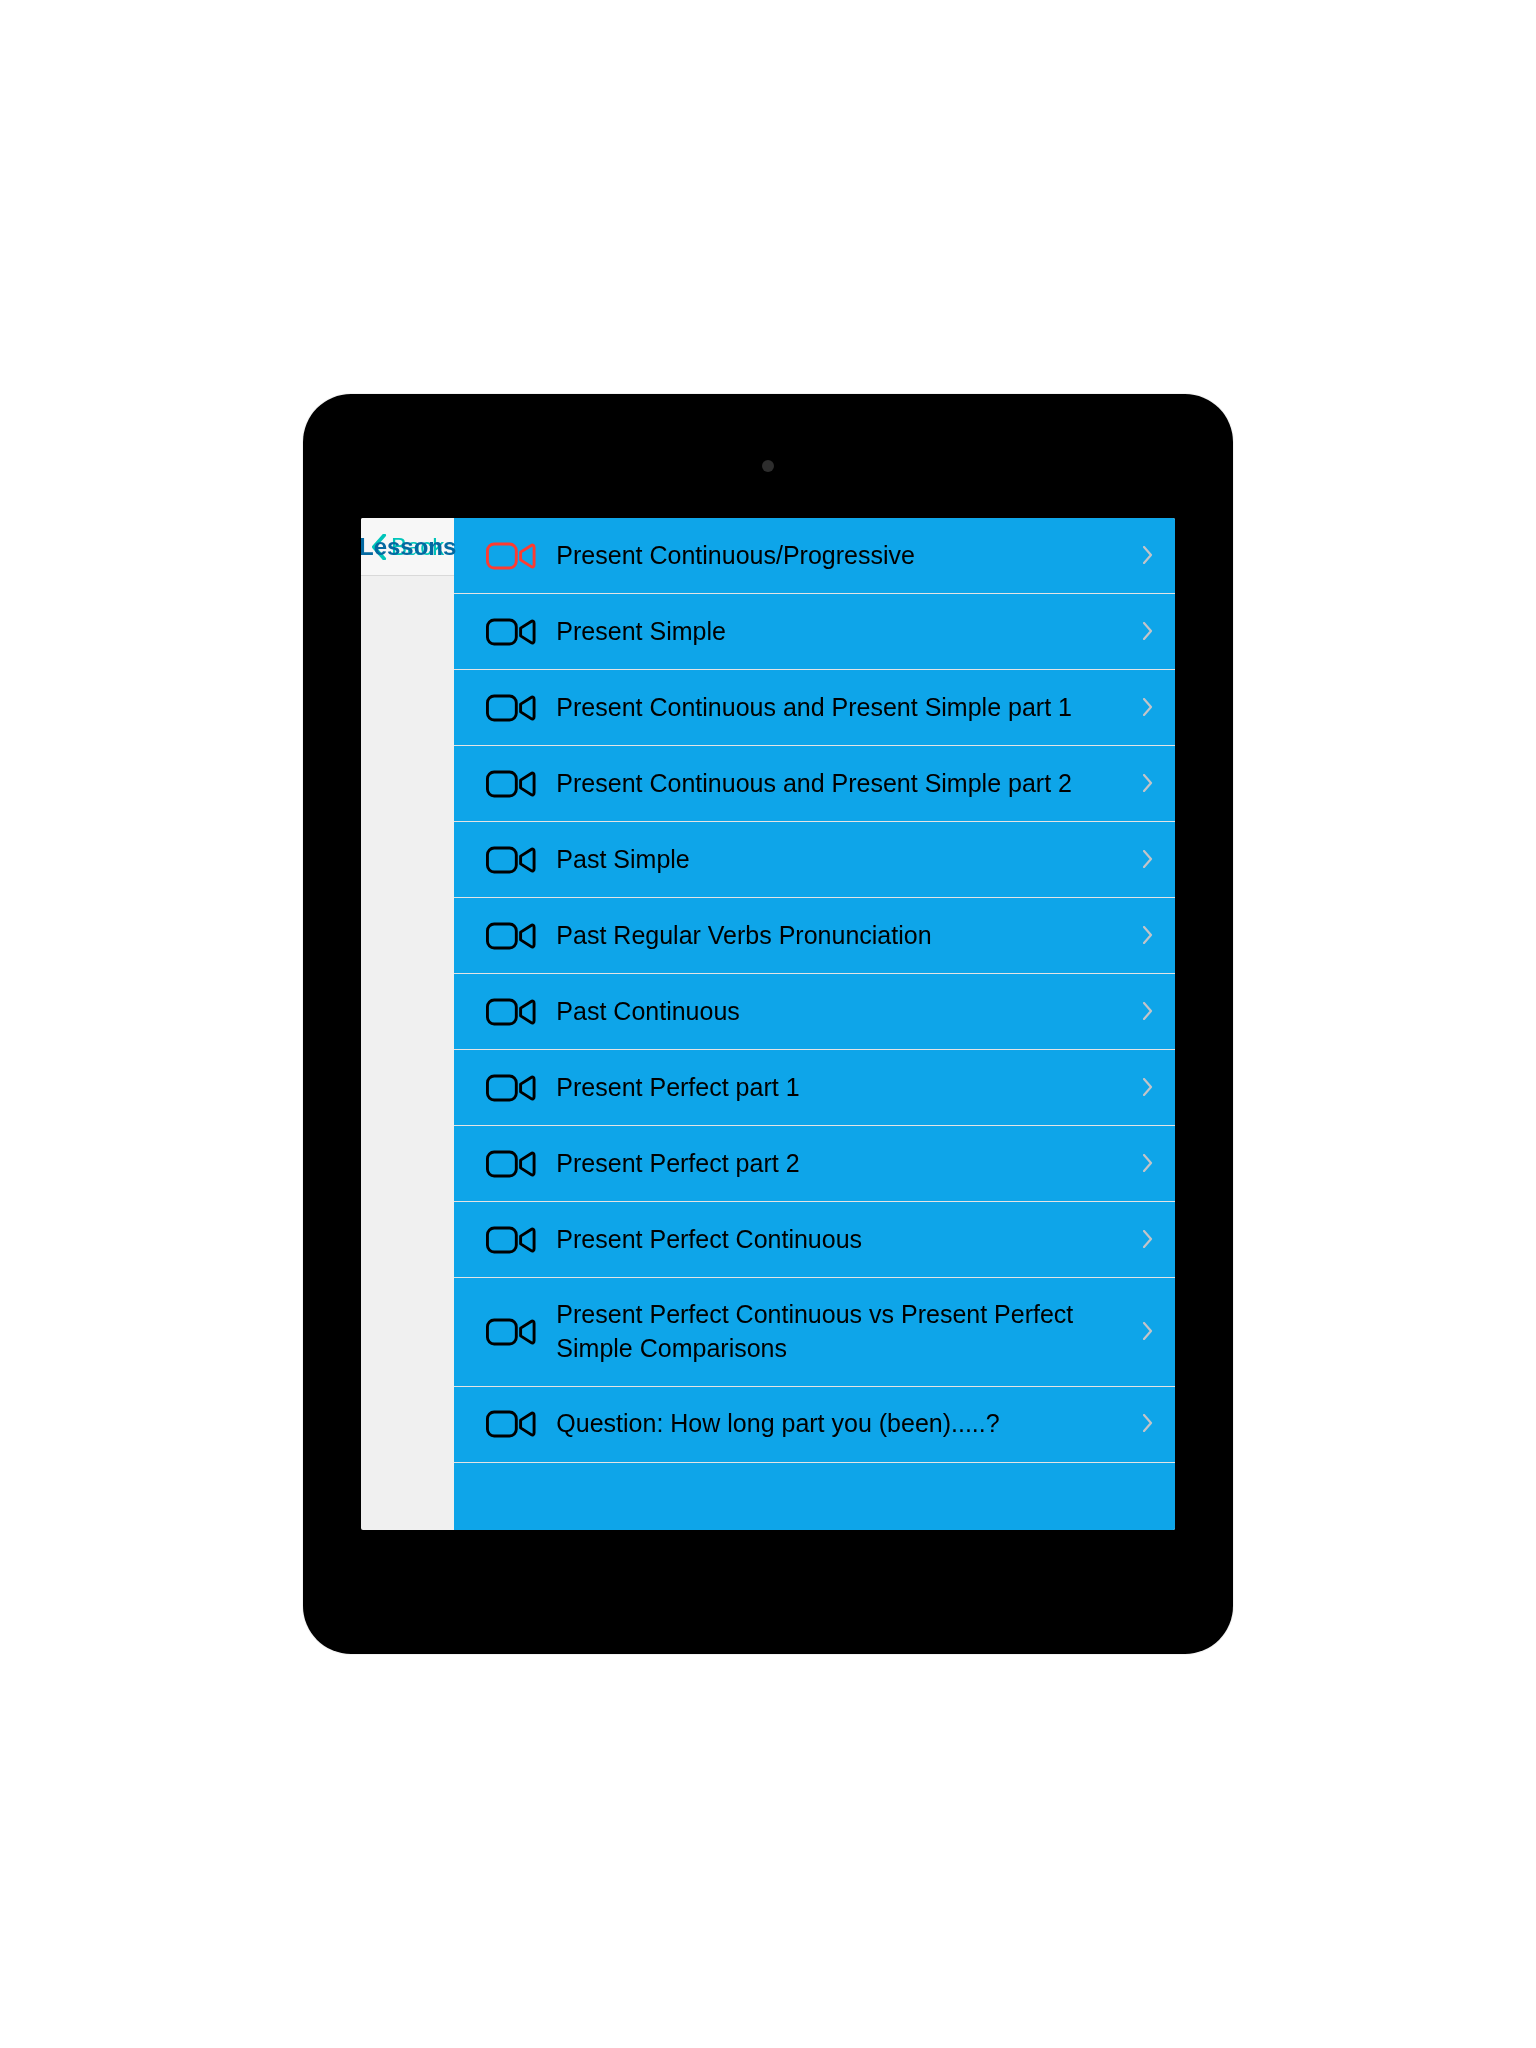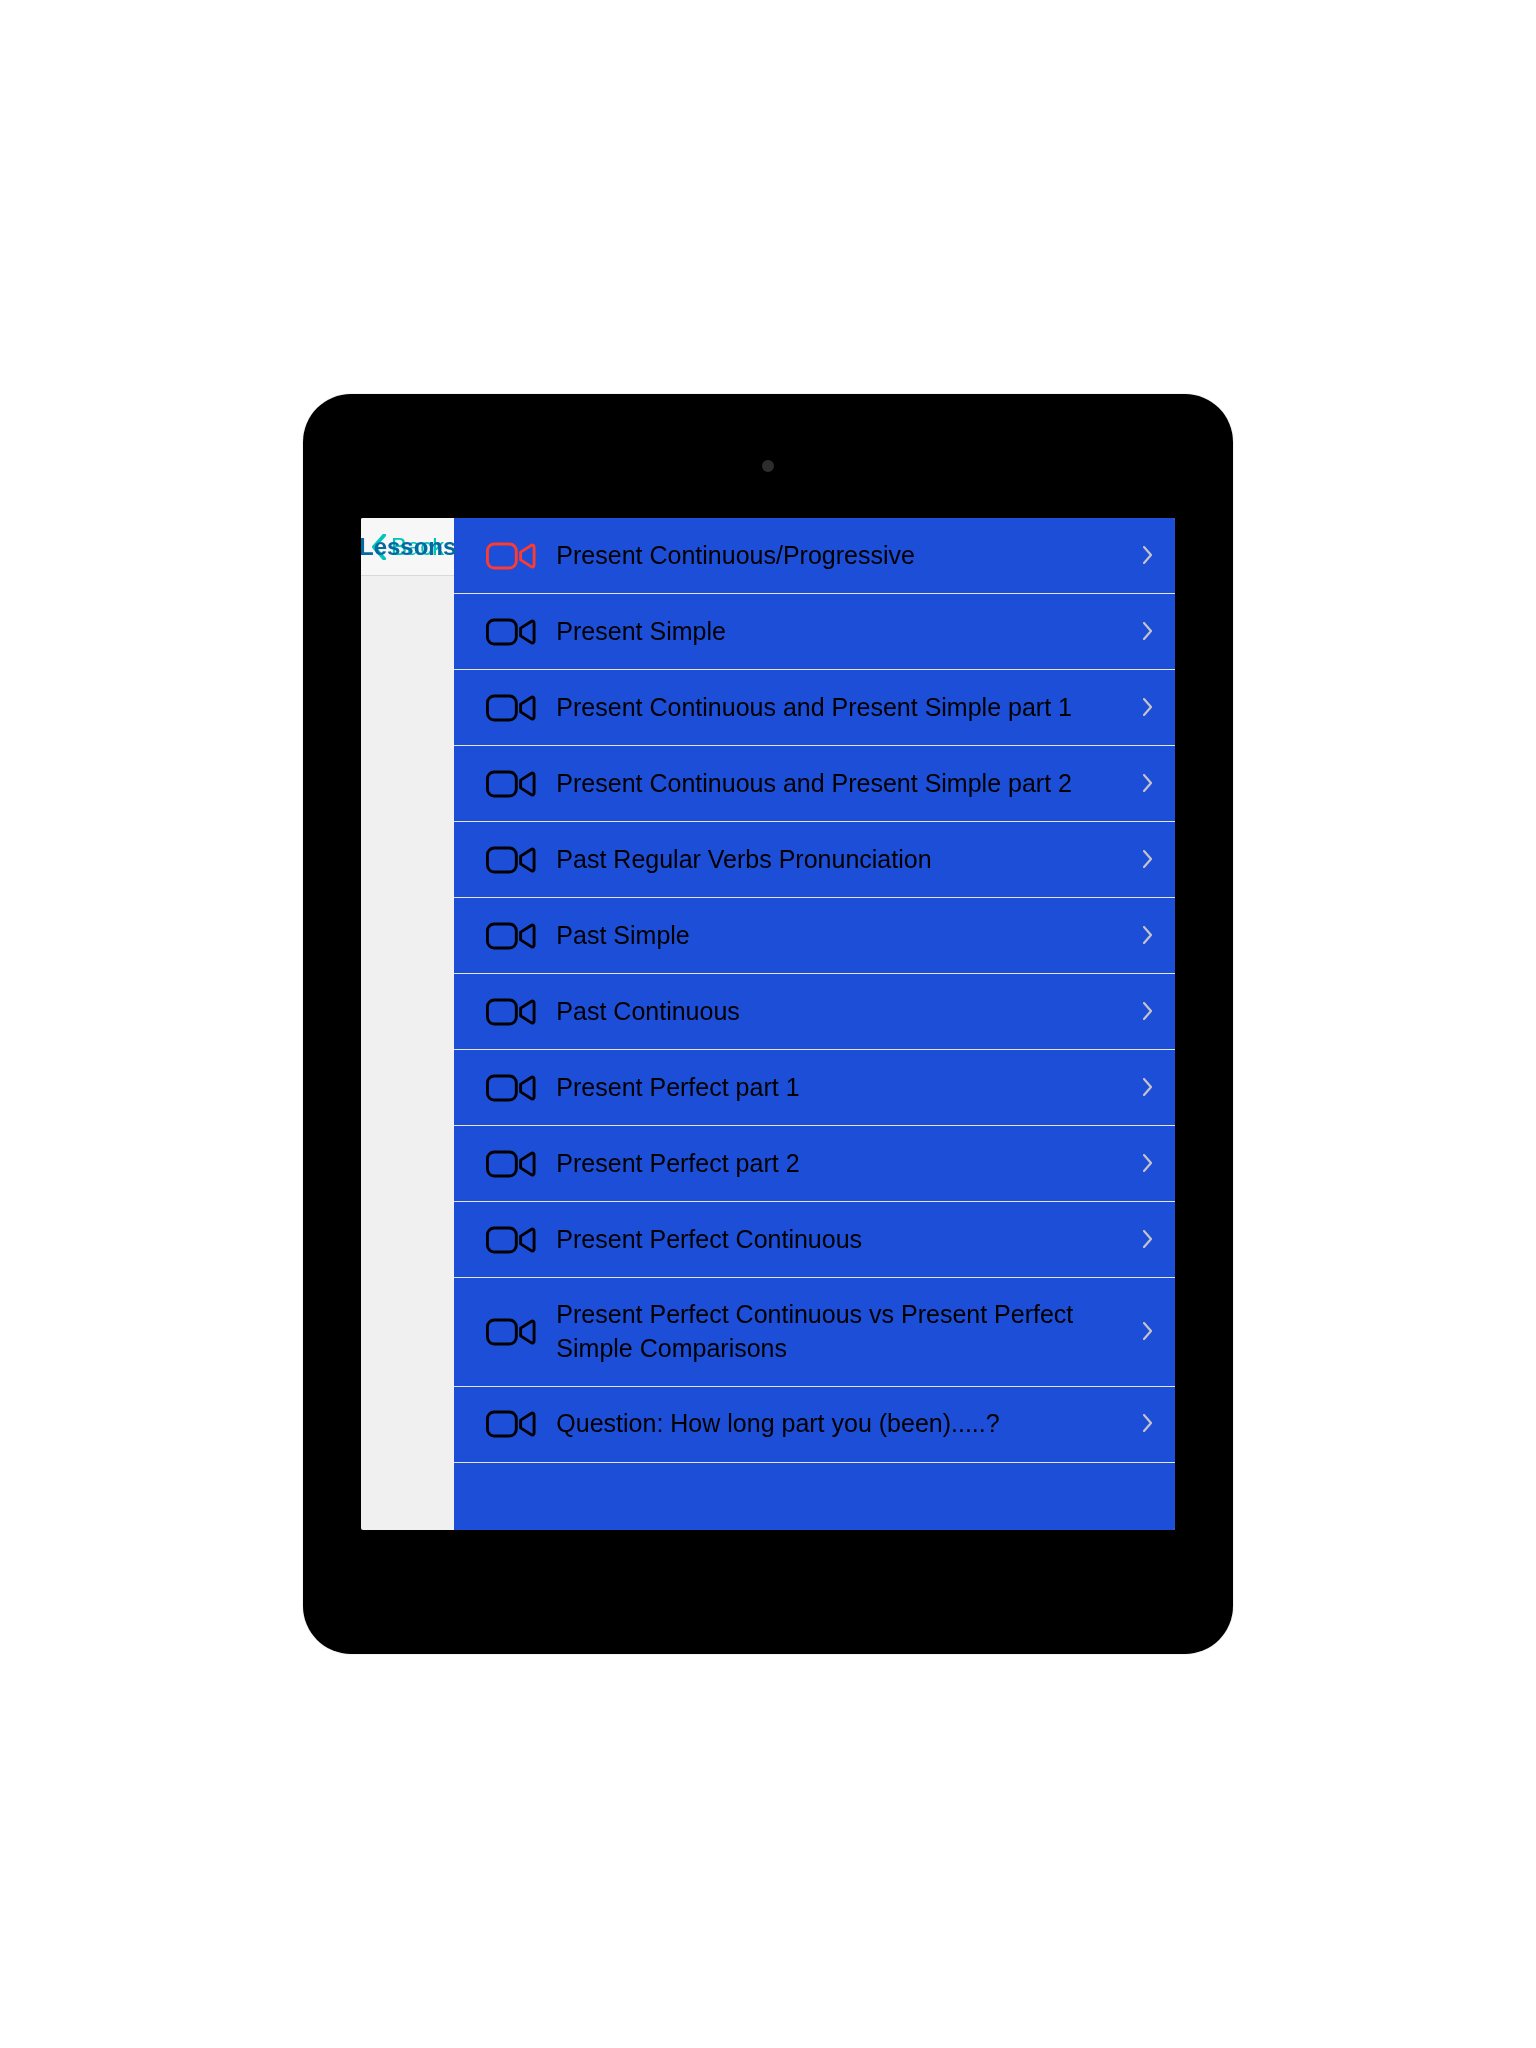--- a/index.html
+++ b/index.html
@@ -103,21 +103,21 @@
     position: absolute;
     left: 50%;
     transform: translateX(-50%);
     font-size: 24px;
     font-weight: 600;
     color: #0369a1;
   }
   .list {
     flex: 1;
     overflow-y: auto;
-    background: #1d4ed8;
+    background: #0ea5e9;
   }
   .list-item {
     display: flex;
     align-items: center;
     padding: 20px 14px 20px 32px;
     border-bottom: 1px solid #e4e4e4;
     cursor: pointer;
     min-height: 76px;
   }
   .video-icon {
@@ -201,31 +201,31 @@
               <span class="item-label">Present Continuous and Present Simple part 2</span>
               <span class="chevron"><svg viewBox="0 0 10 18" width="10" height="18">
                   <polyline points="1,1 8,9 1,17" fill="none" stroke="#c4c4c8" stroke-width="2.2" stroke-linecap="round" stroke-linejoin="round"></polyline>
                 </svg></span>
             </div>
             <div class="list-item">
               <span class="video-icon"><svg viewBox="0 0 52 32" width="50" height="32">
                   <rect x="1.5" y="3.5" width="30" height="25" rx="7" ry="7" fill="none" stroke="#000000" stroke-width="3"></rect>
                   <path d="M 36 12 L 47 5 C 48.5 4 50 5 50 7 L 50 25 C 50 27 48.5 28 47 27 L 36 20 Z" fill="none" stroke="#000000" stroke-width="3" stroke-linejoin="round"></path>
                 </svg></span>
+              <span class="item-label">Past Simple</span>
+              <span class="chevron"><svg viewBox="0 0 10 18" width="10" height="18">
+                  <polyline points="1,1 8,9 1,17" fill="none" stroke="#c4c4c8" stroke-width="2.2" stroke-linecap="round" stroke-linejoin="round"></polyline>
+                </svg></span>
+            </div>
+            <div class="list-item">
+              <span class="video-icon"><svg viewBox="0 0 52 32" width="50" height="32">
+                  <rect x="1.5" y="3.5" width="30" height="25" rx="7" ry="7" fill="none" stroke="#000000" stroke-width="3"></rect>
+                  <path d="M 36 12 L 47 5 C 48.5 4 50 5 50 7 L 50 25 C 50 27 48.5 28 47 27 L 36 20 Z" fill="none" stroke="#000000" stroke-width="3" stroke-linejoin="round"></path>
+                </svg></span>
               <span class="item-label">Past Regular Verbs Pronunciation</span>
-              <span class="chevron"><svg viewBox="0 0 10 18" width="10" height="18">
-                  <polyline points="1,1 8,9 1,17" fill="none" stroke="#c4c4c8" stroke-width="2.2" stroke-linecap="round" stroke-linejoin="round"></polyline>
-                </svg></span>
-            </div>
-            <div class="list-item">
-              <span class="video-icon"><svg viewBox="0 0 52 32" width="50" height="32">
-                  <rect x="1.5" y="3.5" width="30" height="25" rx="7" ry="7" fill="none" stroke="#000000" stroke-width="3"></rect>
-                  <path d="M 36 12 L 47 5 C 48.5 4 50 5 50 7 L 50 25 C 50 27 48.5 28 47 27 L 36 20 Z" fill="none" stroke="#000000" stroke-width="3" stroke-linejoin="round"></path>
-                </svg></span>
-              <span class="item-label">Past Simple</span>
               <span class="chevron"><svg viewBox="0 0 10 18" width="10" height="18">
                   <polyline points="1,1 8,9 1,17" fill="none" stroke="#c4c4c8" stroke-width="2.2" stroke-linecap="round" stroke-linejoin="round"></polyline>
                 </svg></span>
             </div>
             <div class="list-item">
               <span class="video-icon"><svg viewBox="0 0 52 32" width="50" height="32">
                   <rect x="1.5" y="3.5" width="30" height="25" rx="7" ry="7" fill="none" stroke="#000000" stroke-width="3"></rect>
                   <path d="M 36 12 L 47 5 C 48.5 4 50 5 50 7 L 50 25 C 50 27 48.5 28 47 27 L 36 20 Z" fill="none" stroke="#000000" stroke-width="3" stroke-linejoin="round"></path>
                 </svg></span>
               <span class="item-label">Past Continuous</span>

